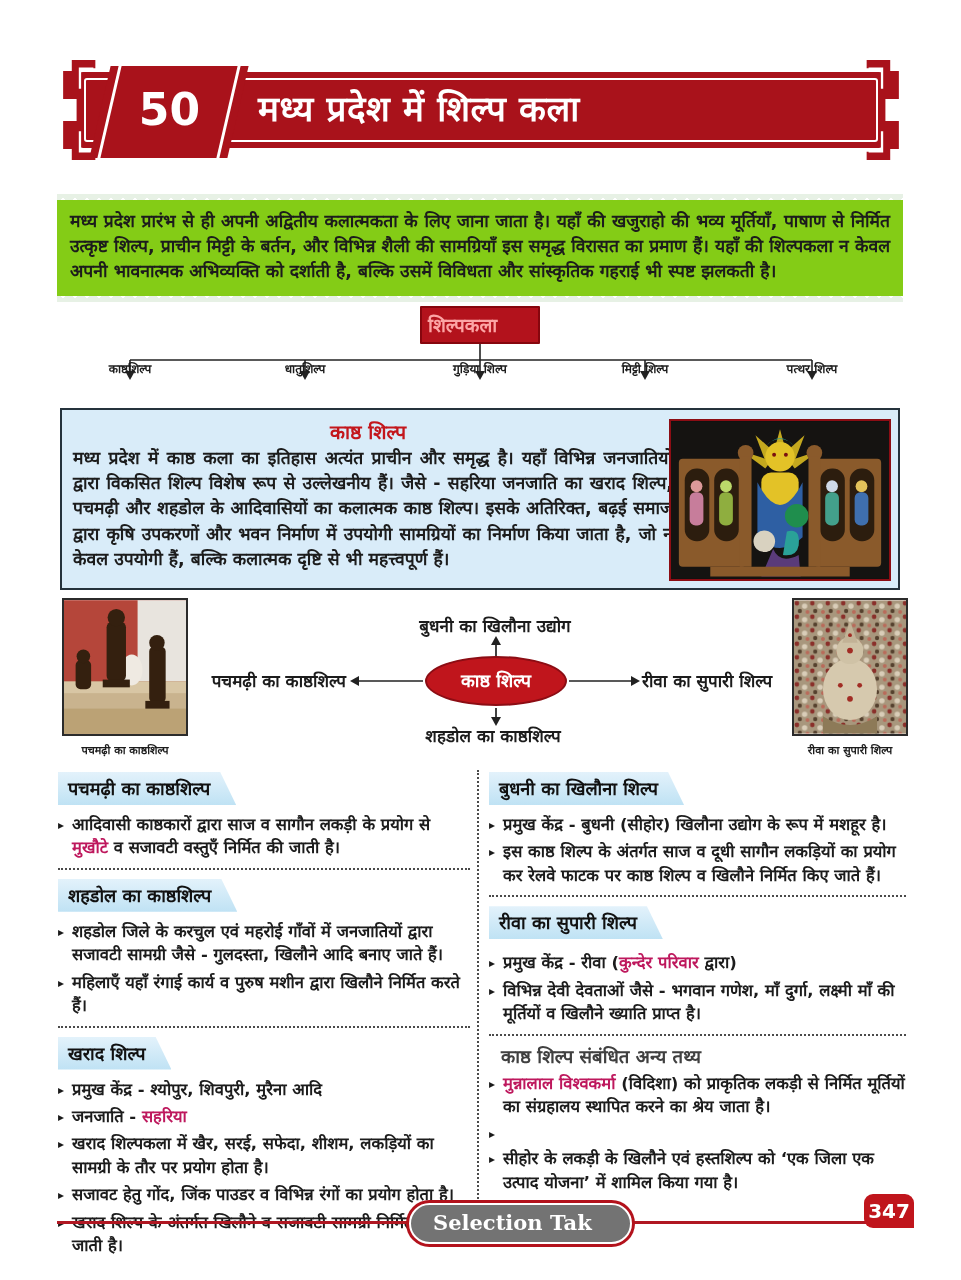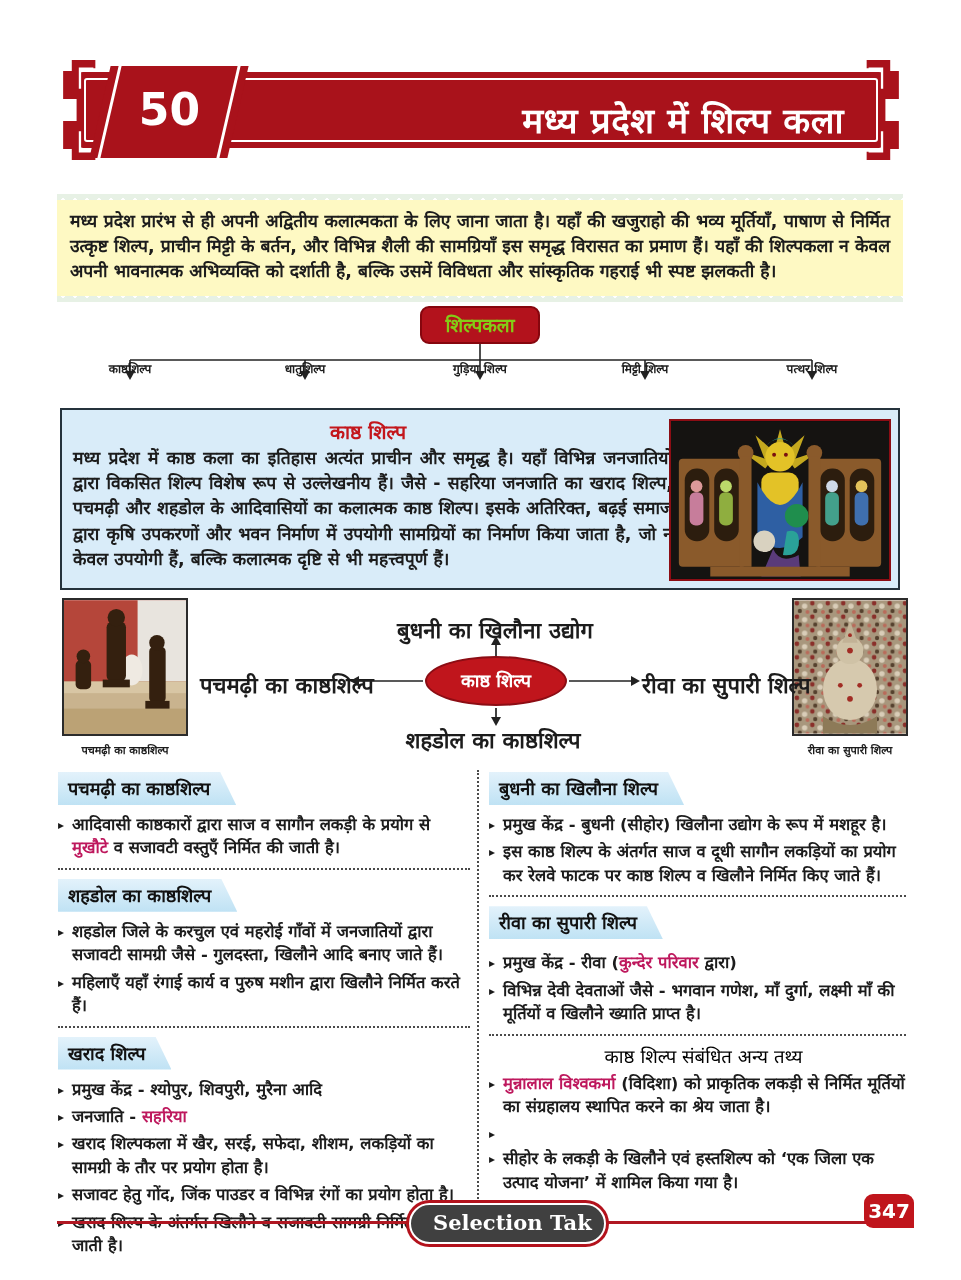--- a/index.html
+++ b/index.html
@@ -14,81 +14,81 @@
     background:#a9121b; border-radius:5px; }
   .banner::after { content:""; position:absolute; inset:6px; border:2px solid #fff; border-radius:3px; pointer-events:none; }
   .orn { position:absolute; top:-12px; width:34px; height:100px; }
   .orn-l { left:-16px; }
   .orn-r { right:-16px; transform:scaleX(-1); }
   .chapter-plate { position:absolute; left:30px; top:-6px; width:122px; height:92px;
     background:#a9121b; transform:skewX(-13deg); border-left:3px solid #fff; border-right:3px solid #fff; z-index:2;
     box-shadow:-8px 0 0 #a9121b, 8px 0 0 #a9121b; }
   .chapter-plate span { display:block; transform:skewX(13deg); color:#fff; font-weight:bold;
     font-size:44px; text-align:center; line-height:88px; }
-  .banner h1 { position:absolute; left:180px; right:40px; top:12px; height:76px; line-height:74px;
-    text-align:right; color:#fff; font-size:35px; font-weight:bold; letter-spacing:.5px; z-index:1; }
+  .banner h1 { position:absolute; left:180px; right:40px; top:0; height:76px; line-height:74px;
+    text-align:left; color:#fff; font-size:35px; font-weight:bold; letter-spacing:.5px; z-index:1; }
   
   .intro-tag { position:absolute; left:64px; top:157px; z-index:3;
     background:linear-gradient(#46b040,#2b9733); color:#fff; font-weight:bold; font-size:19px;
     padding:6px 30px 7px 13px; clip-path:polygon(0 0,100% 0,calc(100% - 15px) 100%,0 100%); }
   .intro-panel { position:absolute; left:57px; top:200px; width:846px; height:96px;
-    background:#fef9c3; padding:9px 13px 0 13px; }
+    background:#84cc16; padding:9px 13px 0 13px; }
   .intro-panel::before, .intro-panel::after { content:""; position:absolute; left:0; width:100%; height:6px;
     background-image:linear-gradient(135deg,#e7f1e5 50%,transparent 50%),linear-gradient(225deg,#e7f1e5 50%,transparent 50%);
     background-size:12px 6px; background-repeat:repeat-x; }
   .intro-panel::before { top:-6px; }
   .intro-panel::after { bottom:-6px; transform:scaleY(-1); }
   .intro-panel p { font-size:17.5px; line-height:1.42; font-weight:600; text-align:justify; }
   
   .flowchart { position:absolute; left:60px; top:302px; width:840px; height:100px; }
-  .fc-root { position:absolute; left:360px; top:4px; width:120px; text-align:center;
-    background:#b3121c; border:2px solid #86060e; border-radius:9px; color:#84cc16;
+  .fc-root { position:absolute; left:360px; top:4px; width:120px; 
+    background:#b3121c; border:2px solid #86060e; border-radius:1px; color:#fca5a5;
     font-weight:bold; font-size:19px; padding:4px 6px; z-index:2; }
   .fc-lines { position:absolute; left:0; top:0; width:840px; height:100px; }
   .fc-label { position:absolute; top:58px; transform:translateX(-50%); font-weight:bold; font-size:12px; white-space:nowrap; }
   
   .kashth-box { position:absolute; left:60px; top:408px; width:840px; height:182px;
     background:#d9ecf9; border:2px solid #25323c; }
   .kashth-box h2 { position:absolute; left:0; width:612px; top:8px; text-align:center;
     color:#c3161c; font-size:19.5px; font-weight:bold; }
   .kashth-box .kb-text { position:absolute; left:11px; top:36px; width:600px;
     font-size:17.5px; line-height:1.44; font-weight:600; text-align:justify; }
   .photo-frame { position:absolute; border:2px solid #8c0d14; background:#111; }
   .durga { right:7px; top:9px; width:222px; height:162px; }
   .photo-frame svg { display:block; width:100%; height:100%; }
   
   .spider { position:absolute; left:56px; top:596px; width:850px; height:172px; }
   .sp-fig { position:absolute; text-align:center; }
   .sp-fig .pf2 { border:2px solid #2b2b2b; background:#fff; }
   .sp-fig figcaption { font-size:11px; font-weight:600; margin-top:6px; }
-  .sp-label { position:absolute; font-weight:bold; font-size:22px; white-space:nowrap; }
+  .sp-label { position:absolute; font-weight:bold; font-size:17px; white-space:nowrap; }
   .sp-ellipse { position:absolute; left:369px; top:60px; width:142px; height:50px;
     background:#c0151c; border:2px solid #8c0d14; border-radius:50%;
     color:#fff; font-weight:bold; font-size:18px; text-align:center; line-height:46px; z-index:2; }
   .sp-arrows { position:absolute; inset:0; }
   
   .cols { position:absolute; left:0; top:770px; width:961px; height:444px; }
   .col-left  { position:absolute; left:58px;  width:412px; }
   .col-right { position:absolute; left:489px; width:417px; }
   .col-divider { position:absolute; left:477px; top:0; height:432px; border-left:2px dotted #4a4a4a; }
   .sec-head { display:inline-block; background:linear-gradient(#e3f2fb,#bfe2f4); color:#111;
     font-weight:bold; font-size:18px; padding:4px 26px 5px 10px; margin:2px 0 4px 0;
     clip-path:polygon(0 0,calc(100% - 16px) 0,100% 100%,0 100%); }
-  .sec-head-red { display:block; color:#000000; font-weight:normal; font-size:18.5px; margin:6px 0 4px 12px;text-align:center; }
+  .sec-head-red { display:block; color:#404040; font-weight:bold; font-size:18.5px; margin:6px 0 4px 12px; }
   .bullet { display:flex; gap:8px; margin:4px 0; font-size:16.5px; line-height:1.42; font-weight:600; }
   .bullet .bm { flex:0 0 auto; font-size:12px; padding-top:4px; color:#1a1a1a; }
   .bullet p { text-align:left; }
   .redtxt { color:#be185d; }
   .dotsep { border-top:2px dotted #4a4a4a; margin:8px 0 7px 0; }
   
   .foot-line { position:absolute; left:57px; top:1221px; width:810px; border-top:3px solid #b01722; }
-  .brand-pill { position:absolute; left:409px; top:1203px; background:#404040; color:#fff;
+  .brand-pill { position:absolute; left:409px; top:1203px; background:#737373; color:#fff;
     border:2px solid #fff; box-shadow:0 0 0 3px #b3121c; border-radius:22px;
     font-family:"DejaVu Serif","Liberation Serif",serif; font-weight:bold; font-size:21px;
-    padding:5px 12px 7px 22px; z-index:2; }
+    padding:5px 38px 7px 22px; z-index:2; }
   .page-badge { position:absolute; left:864px; top:1194px; width:50px; height:34px;
     background:#c0151c; color:#fff; font-weight:bold; font-size:20px; text-align:center;
     line-height:34px; border-radius:9px 9px 0 9px; }
 </style>
 </head>
 <body>
 
 <div class="page">
 
   <div class="banner">

